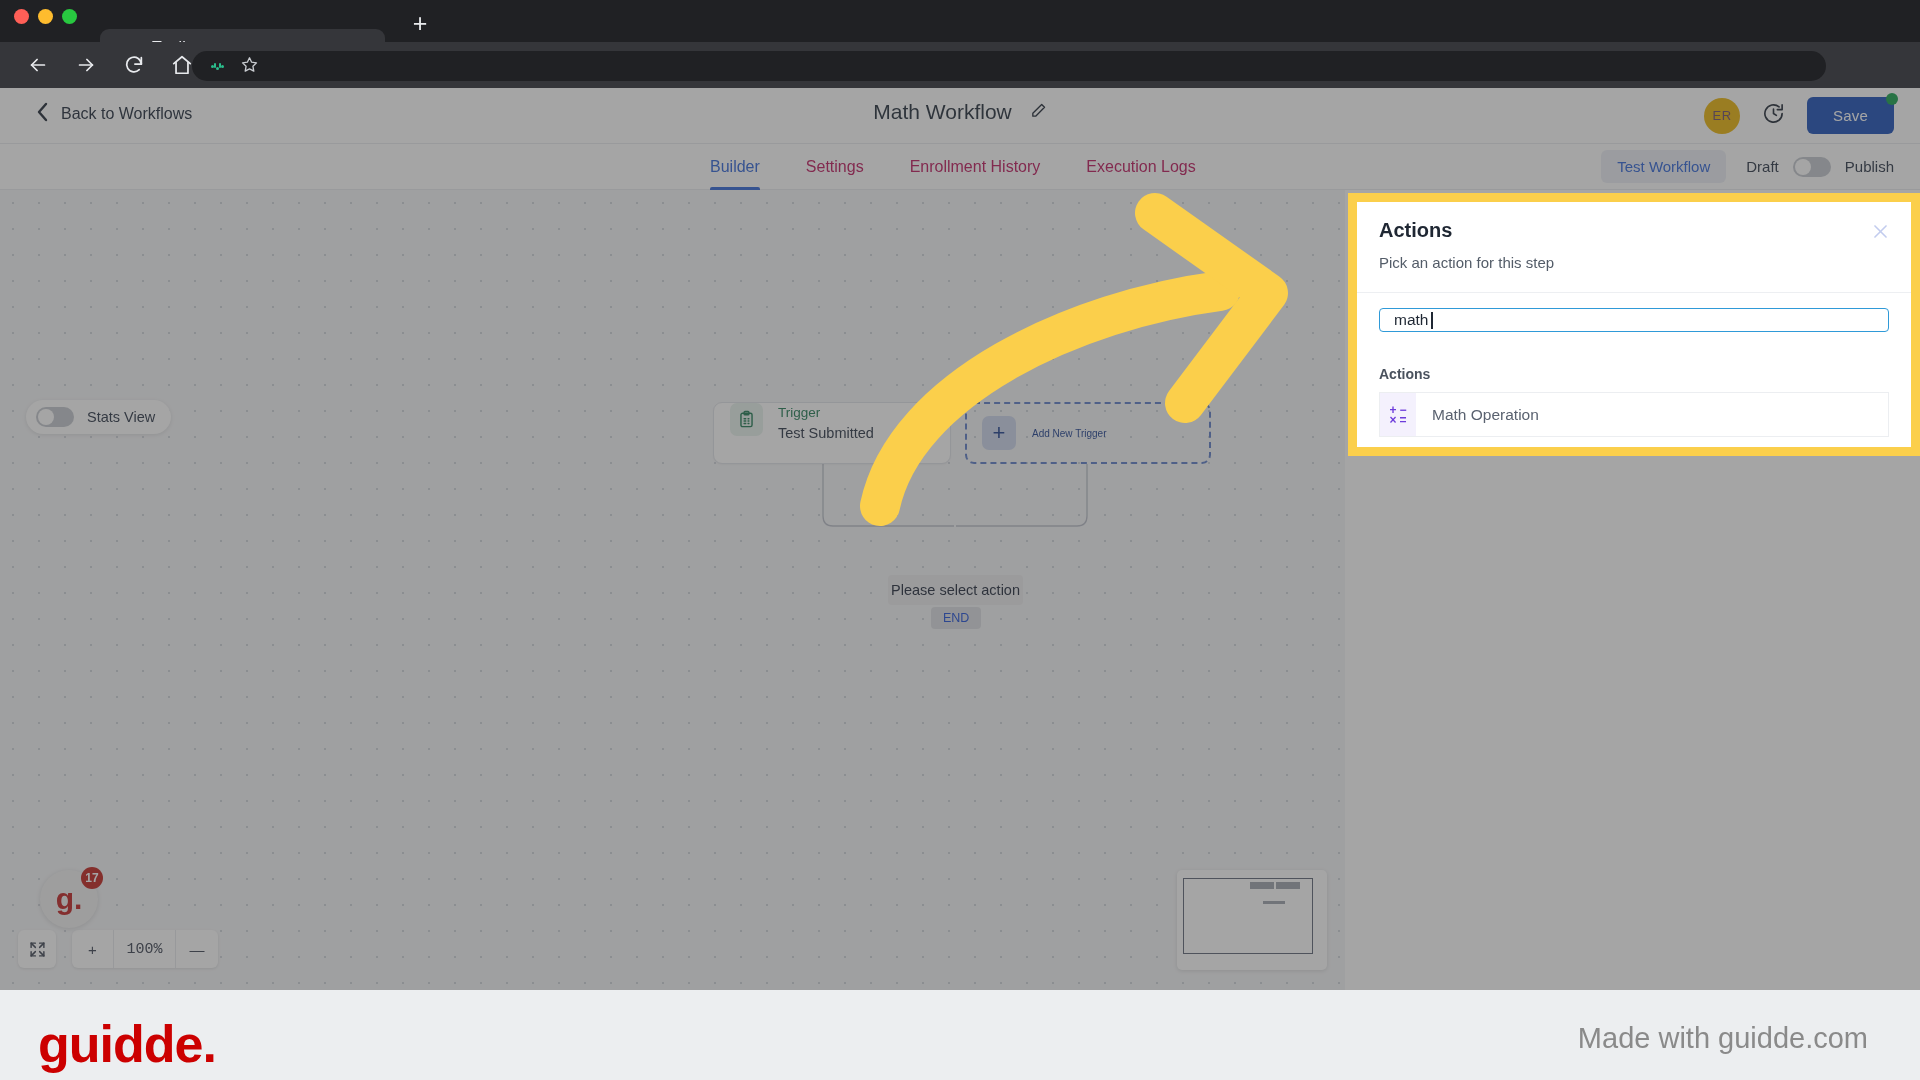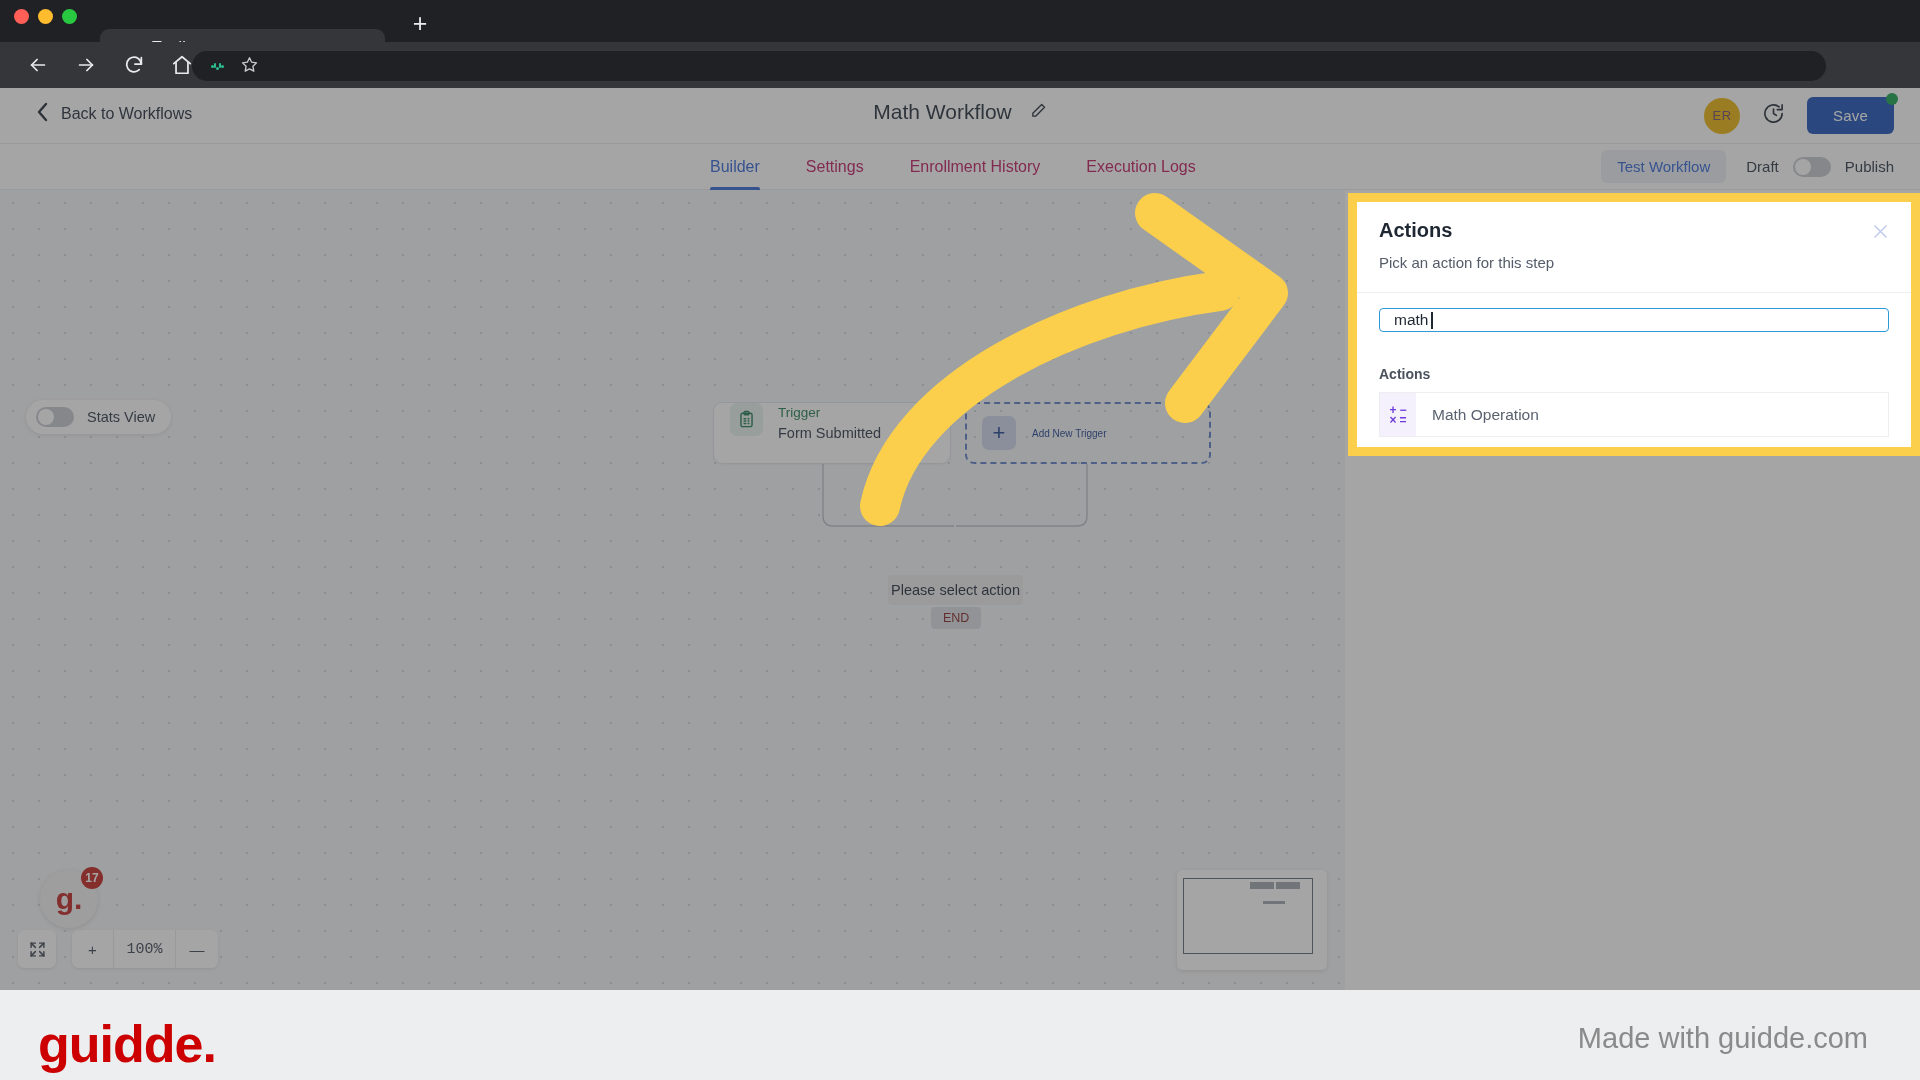--- a/index.html
+++ b/index.html
@@ -116,21 +116,21 @@
 
   .connector { position: absolute; left: 820px; top: 274px; width: 270px; height: 72px; z-index: 4; }
 
   .node-select {
     position: absolute; left: 888px; top: 385px; width: 135px; height: 30px;
     background: #ececef; border-radius: 4px; display: flex; align-items: center; justify-content: center; z-index: 6;
   }
   .node-select span { font-size: 14.5px; color: #20293a; white-space: nowrap; }
   .end-pill {
     position: absolute; left: 931px; top: 417px; background: #dcdee2;
-    border-radius: 4px; padding: 4px 12px; font-size: 12.5px; color: #7f1d1d; z-index: 6;
+    border-radius: 4px; padding: 4px 12px; font-size: 12.5px; color: #1d4ed8; z-index: 6;
   }
 
   .zoom-bar { position: absolute; left: 18px; bottom: 22px; display: flex; align-items: center; gap: 16px; z-index: 7; }
   .zoom-fs { width: 38px; height: 38px; background: #ffffff; border-radius: 6px; display: flex; align-items: center; justify-content: center; box-shadow: 0 1px 3px rgba(0,0,0,.10); }
   .zoom-group { display: flex; background: #ffffff; border-radius: 6px; overflow: hidden; box-shadow: 0 1px 3px rgba(0,0,0,.10); height: 38px; }
   .zoom-group > div { display: flex; align-items: center; justify-content: center; border-right: 1px solid #e6e8ec; font-size: 15px; color: #3b4251; }
   .zoom-group > div:last-child { border-right: none; }
   .zi { width: 42px; } .zl { width: 62px; font-family: Liberation Mono, monospace; } .zo { width: 42px; }
 
   .g-badge {
@@ -337,21 +337,21 @@
       <div class="node-trigger">
         <div class="trigger-ico">
           <svg width="19" height="19" viewBox="0 0 24 24" fill="none" stroke="#1f7a52" stroke-width="1.8" stroke-linecap="round" stroke-linejoin="round">
             <rect x="5" y="4" width="14" height="17" rx="2"></rect>
               <rect x="9" y="2" width="6" height="4" rx="1"></rect>
             <path d="M9 11h2M9 14h2M9 17h2M14 11h1M14 14h1M14 17h1"></path>
           </svg>
         </div>
         <div>
           <div class="trigger-t1">Trigger</div>
-          <div class="trigger-t2">Form Submitted</div>
+          <div class="trigger-t2">Test Submitted</div>
         </div>
       </div>
 
       <div class="node-addtrigger">
         <div class="plus-box">+</div>
         <span class="addtrigger-label">Add New Trigger</span>
       </div>
 
       <svg class="connector" viewBox="0 0 270 72" fill="none" stroke="#b9bec8" stroke-width="1.3">
         <path d="M3 0 V52 Q3 62 13 62 H134"></path>

